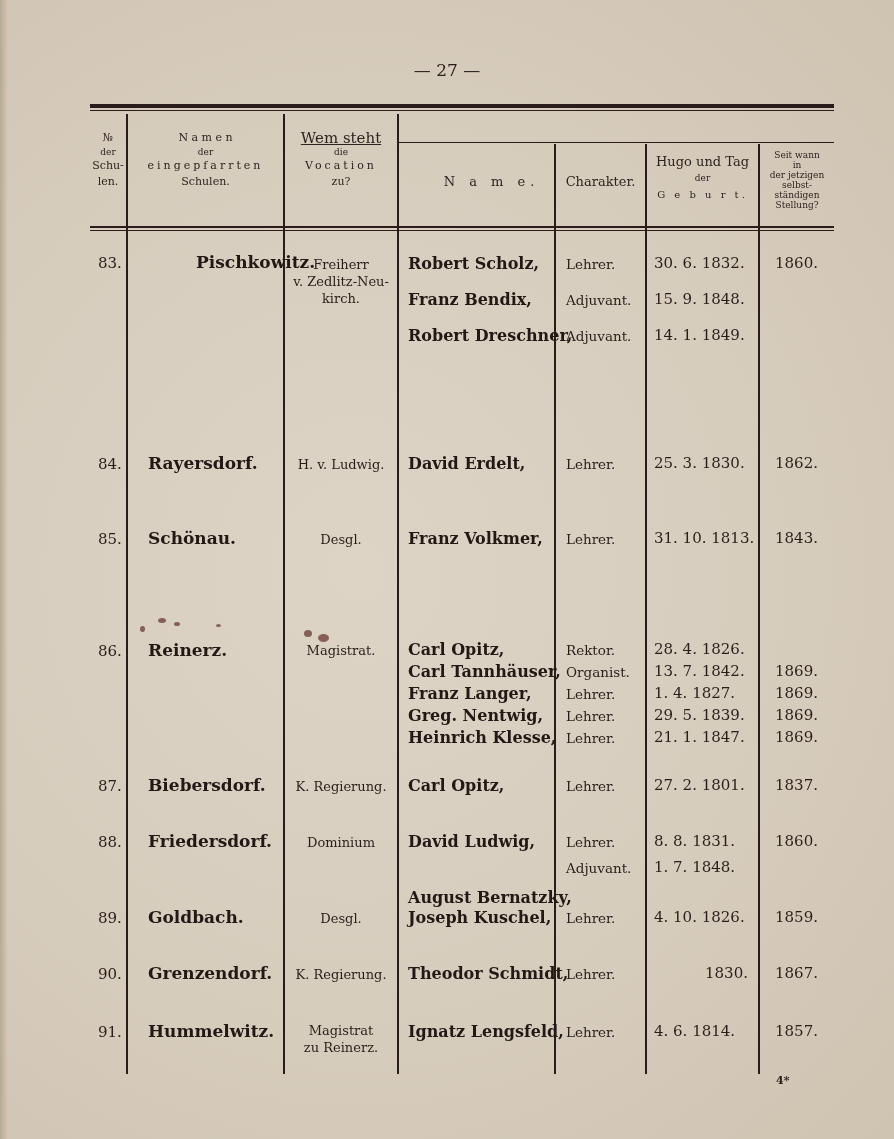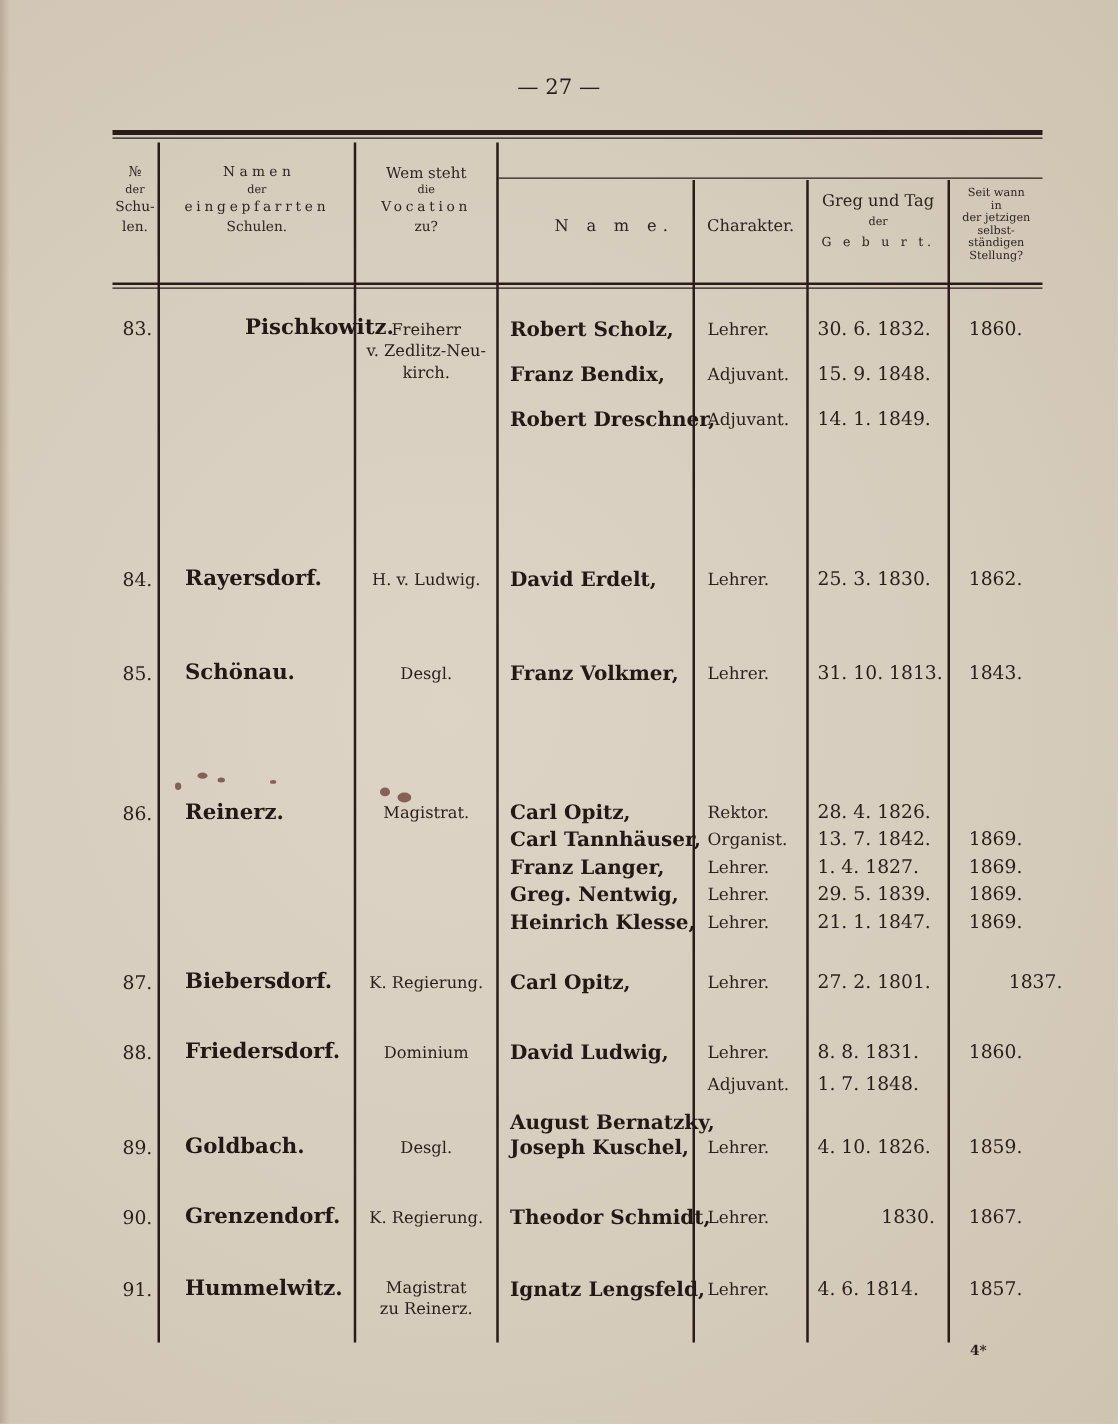--- a/index.html
+++ b/index.html
@@ -70,29 +70,29 @@
     <div>Schu-</div>
     <div>len.</div>
   </div>
   <div class="cell-text hdr" style="left:38px;top:26px;width:155px;">
     <div class="big">N a m e n</div>
     <div style="font-size:9px;line-height:12px;">der</div>
     <div class="med" style="letter-spacing:3px;">eingepfarrten</div>
     <div>Schulen.</div>
   </div>
   <div class="cell-text hdr" style="left:195px;top:26px;width:112px;">
-    <div style="font-size:12px;">Wem steht</div>
+    <div style="font-size:15px;text-decoration:underline;">Wem steht</div>
     <div style="font-size:9px;line-height:12px;">die</div>
     <div class="med" style="letter-spacing:3px;">Vocation</div>
     <div>zu?</div>
   </div>
   <div class="cell-text hdr big" style="left:309px;top:70px;width:185px;">N a m e.</div>
   <div class="cell-text hdr" style="left:466px;top:70px;width:89px;font-size:13px;">Charakter.</div>
   <div class="cell-text hdr" style="left:557px;top:48px;width:111px;">
-    <div style="font-size:13px;line-height:20px;">Greg und Tag</div>
+    <div style="font-size:13px;line-height:20px;">Hugo und Tag</div>
     <div style="font-size:9px;line-height:12px;">der</div>
     <div style="font-size:10px;letter-spacing:3px;line-height:22px;">G e b u r t.</div>
   </div>
   <div class="cell-text hdr small" style="left:670px;top:46px;width:74px;">
     <div>Seit wann</div>
     <div>in</div>
     <div>der jetzigen</div>
     <div>selbst-</div>
     <div>ständigen</div>
     <div>Stellung?</div>
@@ -175,21 +175,21 @@
   <div class="cell-text since" style="left:685px;top:624px;">1869.</div>
 
   <div class="cell-text num" style="left:8px;top:673px;">87.</div>
   <div class="cell-text school" style="left:58px;top:671px;">Biebersdorf.</div>
   <div class="cell-text patron" style="left:195px;top:674px;width:112px;">
     <div>K. Regierung.</div>
   </div>
   <div class="cell-text tname" style="left:318px;top:672px;">Carl Opitz,</div>
   <div class="cell-text char" style="left:476px;top:674px;">Lehrer.</div>
   <div class="cell-text date" style="left:564px;top:672px;">27. 2. 1801.</div>
-  <div class="cell-text since" style="left:685px;top:672px;margin-left:32px;">1837.</div>
+  <div class="cell-text since" style="left:685px;top:672px;">1837.</div>
 
   <div class="cell-text num" style="left:8px;top:729px;">88.</div>
   <div class="cell-text school" style="left:58px;top:727px;">Friedersdorf.</div>
   <div class="cell-text patron" style="left:195px;top:730px;width:112px;">
     <div>Dominium</div>
   </div>
   <div class="cell-text tname" style="left:318px;top:728px;">David Ludwig,</div>
   <div class="cell-text char" style="left:476px;top:730px;">Lehrer.</div>
   <div class="cell-text date" style="left:564px;top:728px;">8. 8. 1831.</div>
   <div class="cell-text since" style="left:685px;top:728px;">1860.</div>

